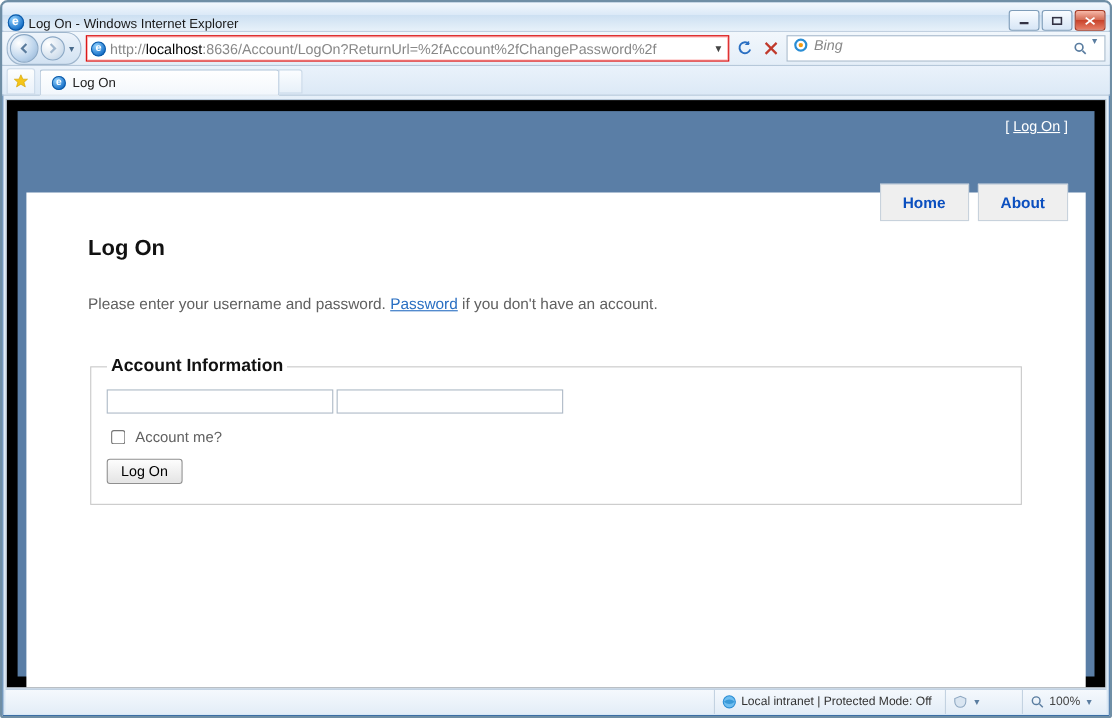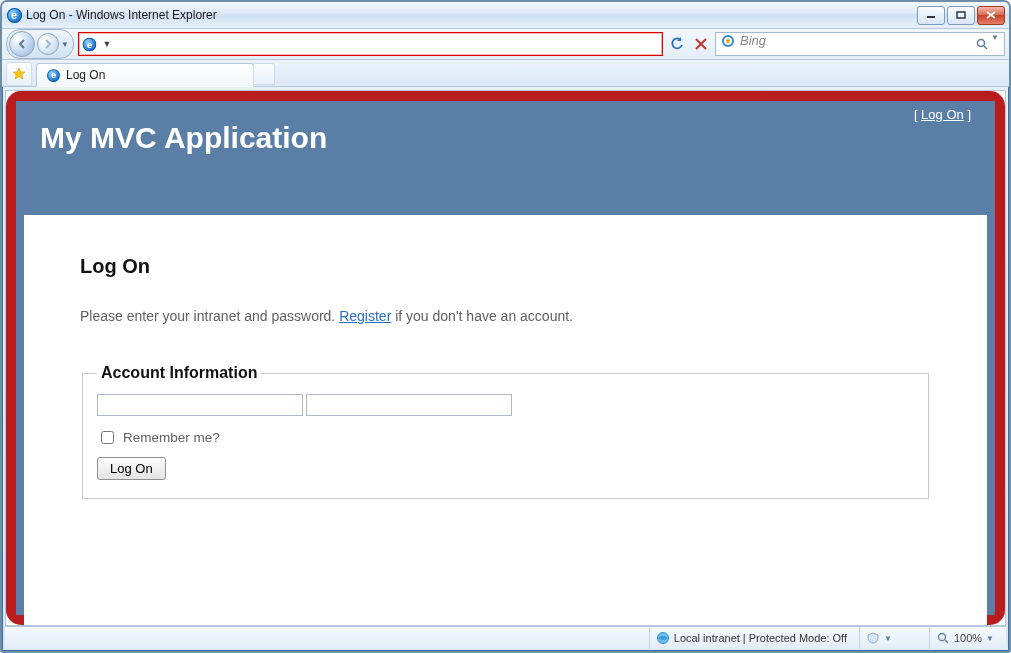--- a/index.html
+++ b/index.html
@@ -19,21 +19,21 @@
     background: linear-gradient(#e8f1fa, #d9e7f4);
     box-shadow: 0 0 0 1px #3b6ea5 inset;
     display: flex; flex-direction: column;
     position: relative;
   }
   
   .titlebar {
     height: 26px;
     background: linear-gradient(#f3f8fd, #dbe9f7 45%, #cde0f2 46%, #e7f1fa);
     border-bottom: 1px solid #b6c8da;
-    display: flex; align-items: center;
+    display: flex; align-items: flex-end;
     padding: 0 4px;
     border-radius: 5px 5px 0 0;
   }
   .titlebar .app-icon {
     width: 16px; height: 16px;
     margin-right: 4px;
     display: flex; align-items: center; justify-content: center;
   }
   .titlebar .title-text {
     font-size: 12px;
@@ -177,24 +177,23 @@
   .viewport {
     flex: 1;
     background: #fff;
     border: 1px solid #b6c8da;
     margin: 3px 3px 0 3px;
     overflow: hidden;
     position: relative;
   }
   .page {
     position:absolute; inset:0;
-    background: #b91c1c;
+    background: #000000;
     padding: 10px;
     box-sizing: border-box;
-    border-radius: 15px;
   }
   .page-inner {
     background: #5a7ea6;
     height: 100%;
     position: relative;
   }
   .header-bar {
     padding: 14px 24px 0 24px;
     position: relative;
   }
@@ -360,20 +359,23 @@
             <path d="M3 1 L7 5 L3 9" fill="none" stroke="#9fb6cd" stroke-width="2"></path>
           </svg>
       </div>
       <div class="nav-drop">▼</div>
     </div>
 
     <div class="address-wrap">
       <span class="page-icon">
         <span class="ie-e" style="transform:scale(0.9)"></span>
       </span>
+      <span class="address-text">
+        <span>http://</span><span class="host">localhost</span><span>:8636/Account/LogOn?ReturnUrl=%2fAccount%2fChangePassword%2f</span>
+      </span>
       <span class="addr-drop">▼</span>
     </div>
 
     <div class="refresh-btn">
       <svg width="14" height="14">
           <path d="M11 3 A5 5 0 1 0 12 8" fill="none" stroke="#2a6fc2" stroke-width="1.8"></path>
           <path d="M11 0 L11 4 L7 4 Z" fill="#2a6fc2"></path>
         </svg>
     </div>
     <div class="stop-btn">
@@ -417,39 +419,42 @@
   </div>
 
   <div class="viewport">
     <div class="page">
       <div class="page-inner">
 
         <div class="header-bar">
           <div class="logon-link-wrap">
             <span>[ </span><a href="#">Log On</a><span> ]</span>
           </div>
-          <div class="app-title">My MVC Application</div>
+          <div class="nav-tabs">
+            <div class="nav-tab">Home</div>
+            <div class="nav-tab">About</div>
+          </div>
         </div>
 
         <div class="content-card">
           <h2>Log On</h2>
           <div class="instruction">
-            <span>Please enter your intranet and password. </span><a href="#">Register</a><span> if you don't have an account.</span>
+            <span>Please enter your username and password. </span><a href="#">Password</a><span> if you don't have an account.</span>
           </div>
 
           <fieldset class="account">
             <legend>Account Information</legend>
 
             <input class="text-input" type="text" value="" style="">
 
             <input class="text-input" type="password" value="" style="">
 
             <div class="remember-row">
               <input type="checkbox" style="">
-              <span>Remember me?</span>
+              <span>Account me?</span>
             </div>
 
             <button class="submit-btn">Log On</button>
           </fieldset>
         </div>
 
       </div>
     </div>
   </div>
 

